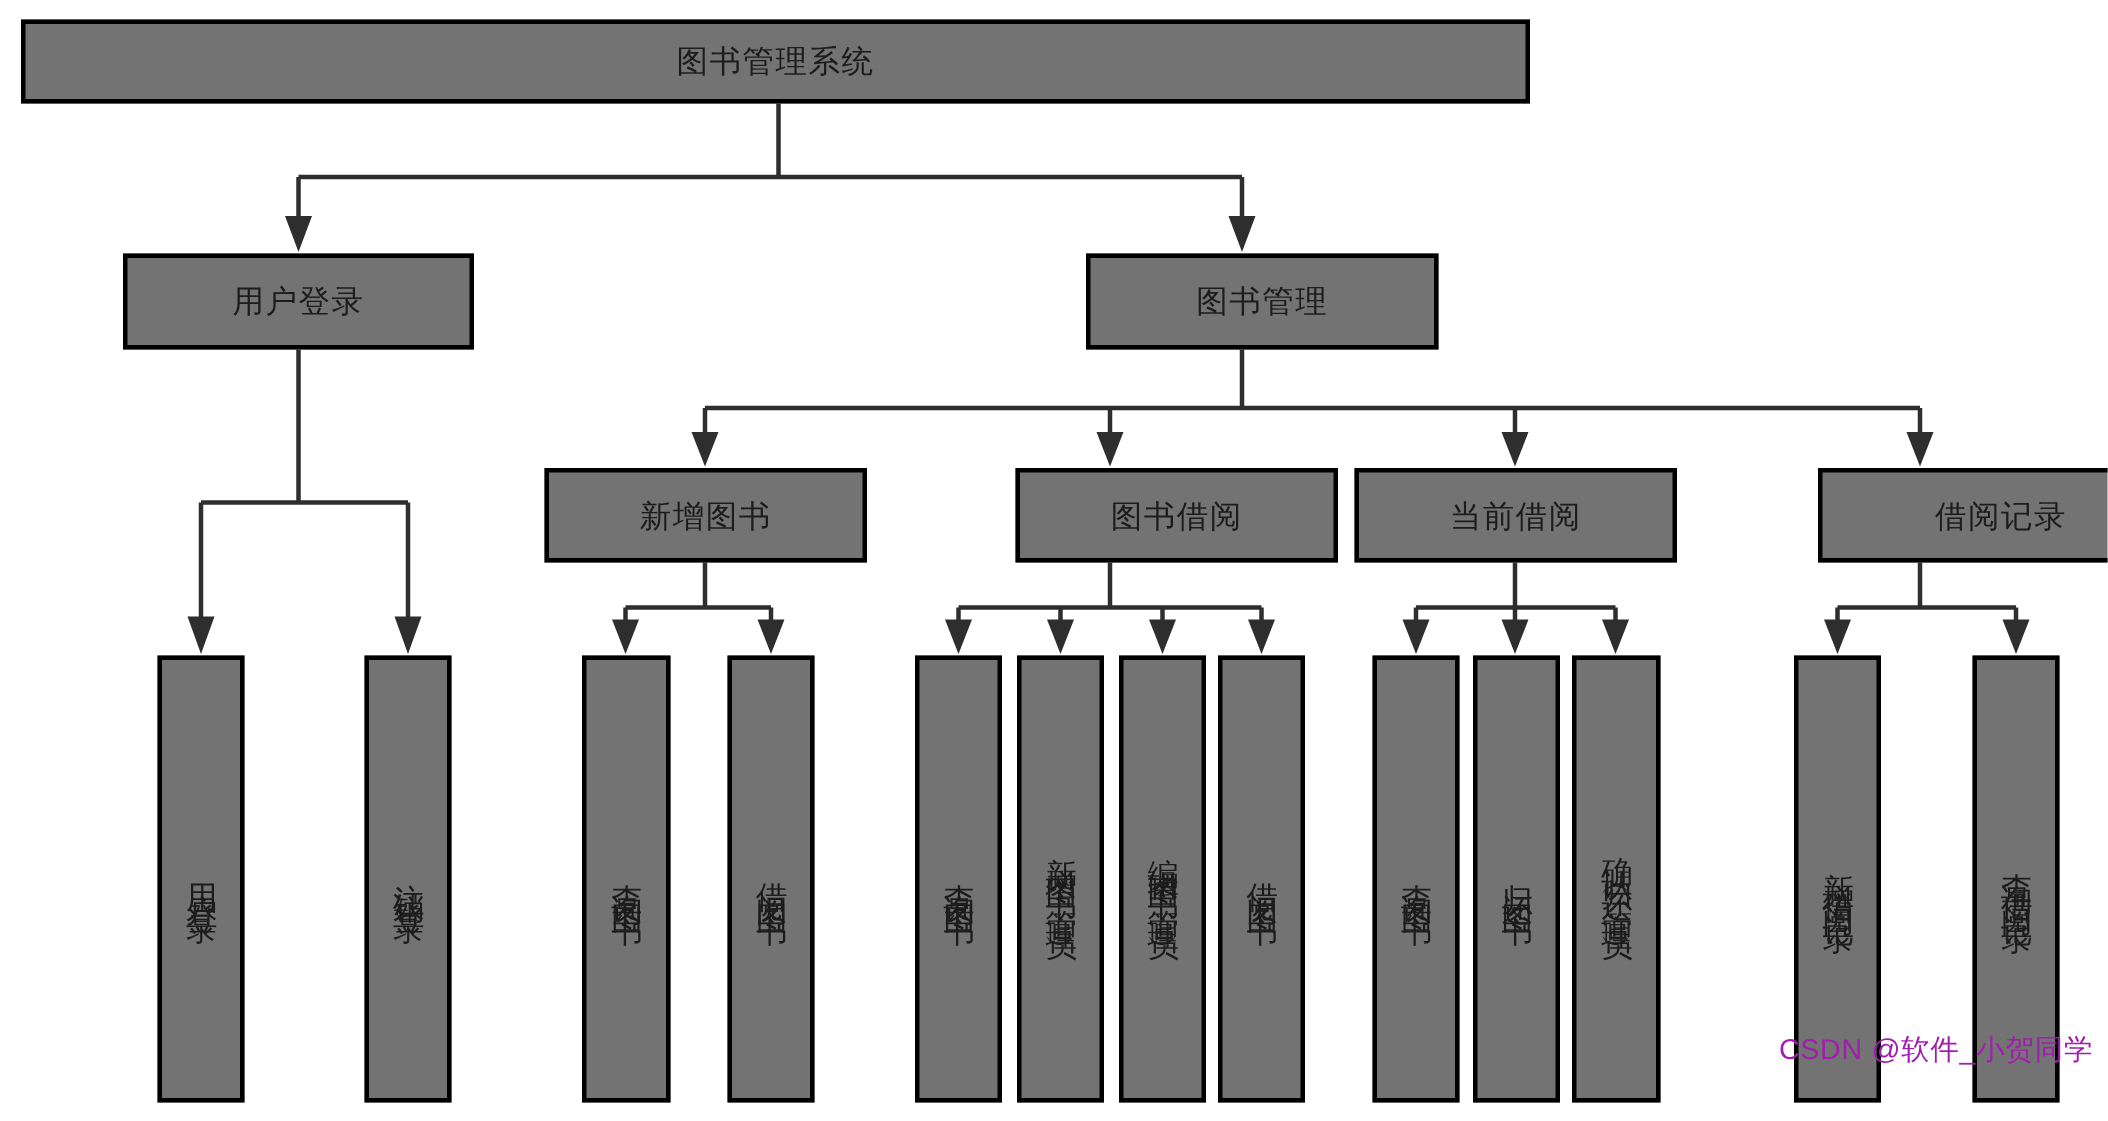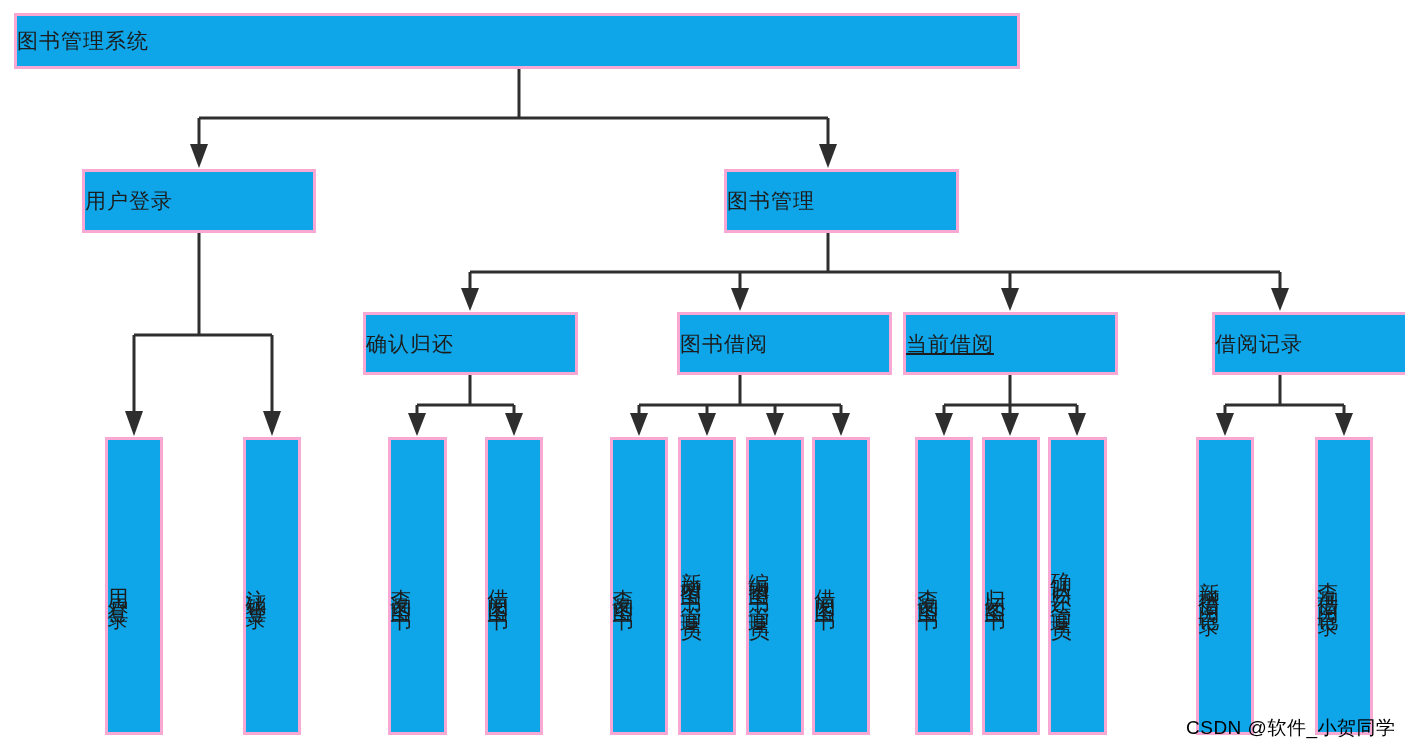--- a/index.html
+++ b/index.html
@@ -12,24 +12,25 @@
     position: relative;
     width: 1405px; height: 747px;
     background: #ffffff;
   }
   .connector-svg {
     position: absolute; left: 0; top: 0; width: 1405px; height: 747px;
     z-index: 1;
   }
   .node {
     position: absolute;
-    background: #0ea5e9;
-    border: 3px solid #f9a8d4;
+    background: #737373;
+    border: 3px solid #000000;
     display: flex;
     align-items: center;
+    justify-content: center;
     color: #1c1c1c;
     z-index: 2;
   }
   .hbox span {
     font-size: 21px;
     font-weight: 500;
     letter-spacing: 1px;
     white-space: nowrap;
   }
   .root-box  { left: 14px;  top: 13px;  width: 1006px; height: 56px; }
@@ -42,24 +43,24 @@
     writing-mode: vertical-rl;
     text-orientation: mixed;
     font-size: 21px;
     font-weight: 500;
     letter-spacing: 7px;
     line-height: 1;
     white-space: nowrap;
   }
   .watermark {
     position: absolute;
-    left: 1186px; top: 715px;
+    left: 1186px; top: 687px;
     width: 215px;
     font-size: 19px;
-    color: #000000;
+    color: #a21caf;
     white-space: nowrap;
     z-index: 3;
     letter-spacing: 0.5px;
   }
 </style>
 </head>
 <body>
 
 <div class="stage">
 
@@ -142,26 +143,26 @@
   </div>
 
   <div class="node hbox lvl2" style="left:82px; width:234px;">
     <span>用户登录</span>
   </div>
   <div class="node hbox lvl2" style="left:724px; width:235px;">
     <span>图书管理</span>
   </div>
 
   <div class="node hbox lvl3" style="left:363px; width:215px;">
-    <span>确认归还</span>
+    <span>新增图书</span>
   </div>
   <div class="node hbox lvl3" style="left:633px; width:215px;margin-left:44px;">
     <span>图书借阅</span>
   </div>
-  <div class="node hbox lvl3" style="left:903px; width:215px;text-decoration:underline;">
+  <div class="node hbox lvl3" style="left:903px; width:215px;">
     <span>当前借阅</span>
   </div>
   <div class="node hbox lvl3" style="left:1212px; width:244px;">
     <span>借阅记录</span>
   </div>
 
   <div class="node vbox" style="left:105px;">
     <span class="vtext">用户登录</span>
   </div>
   <div class="node vbox" style="left:243px;">

